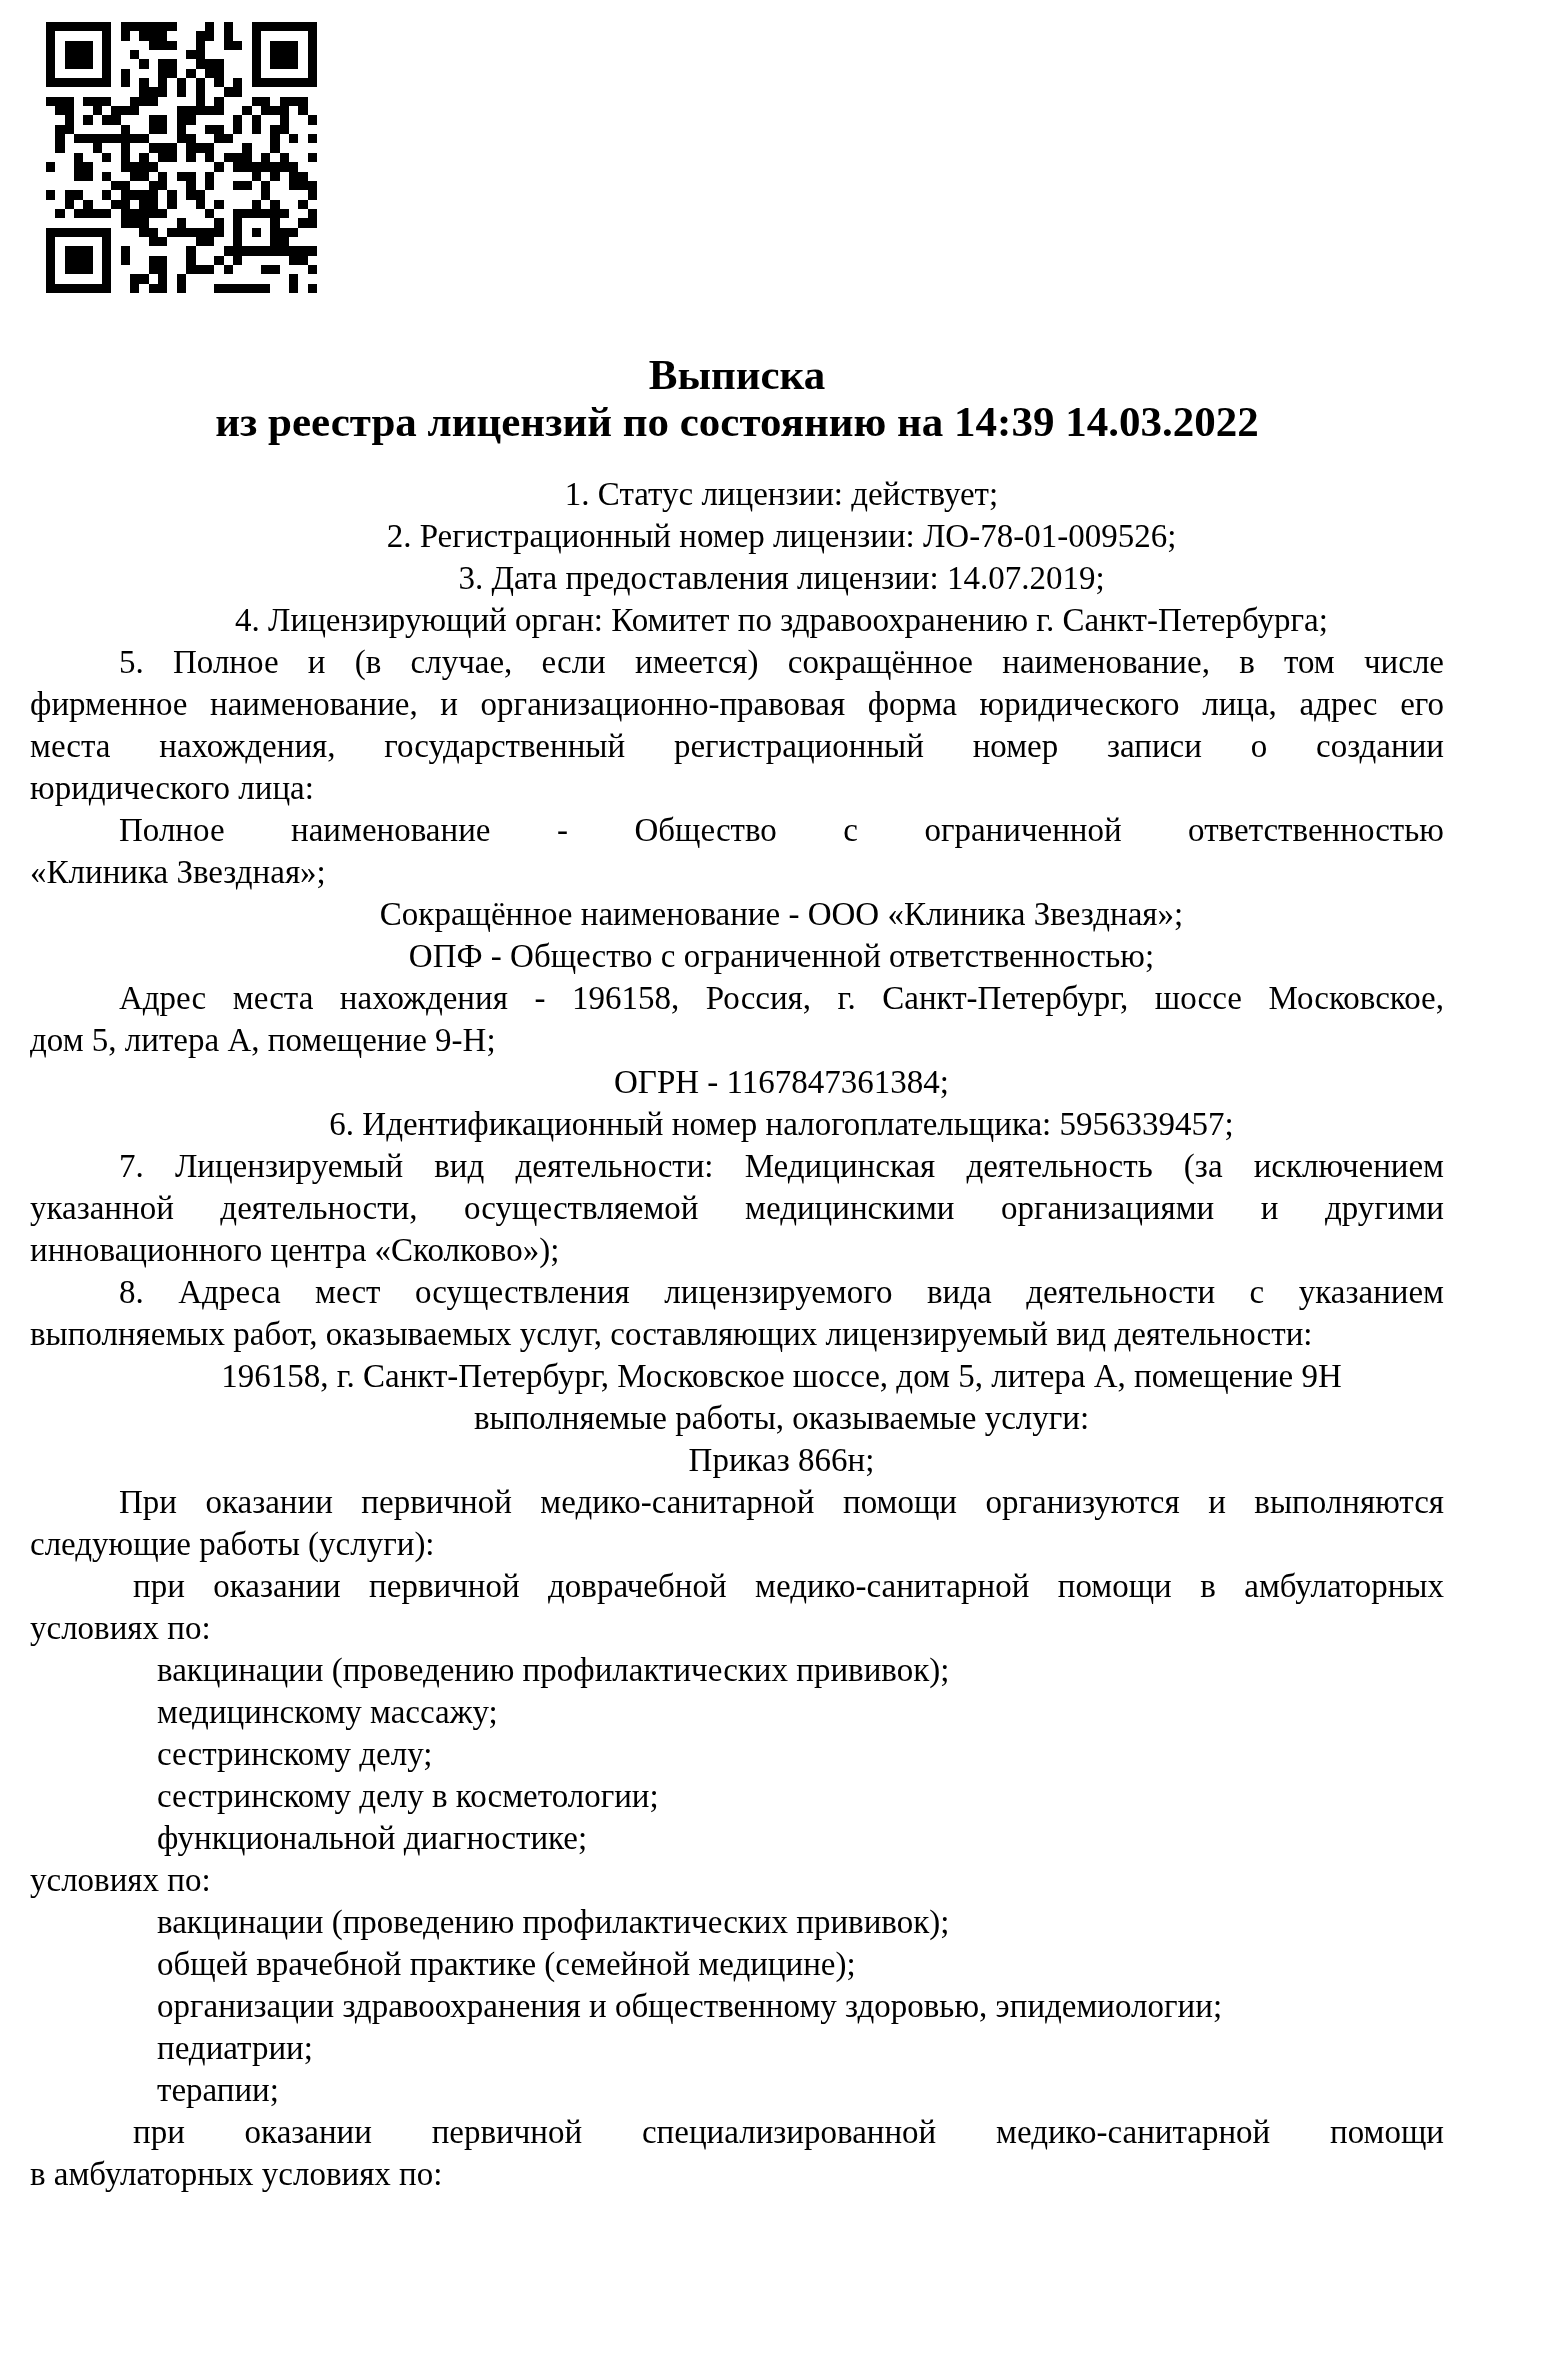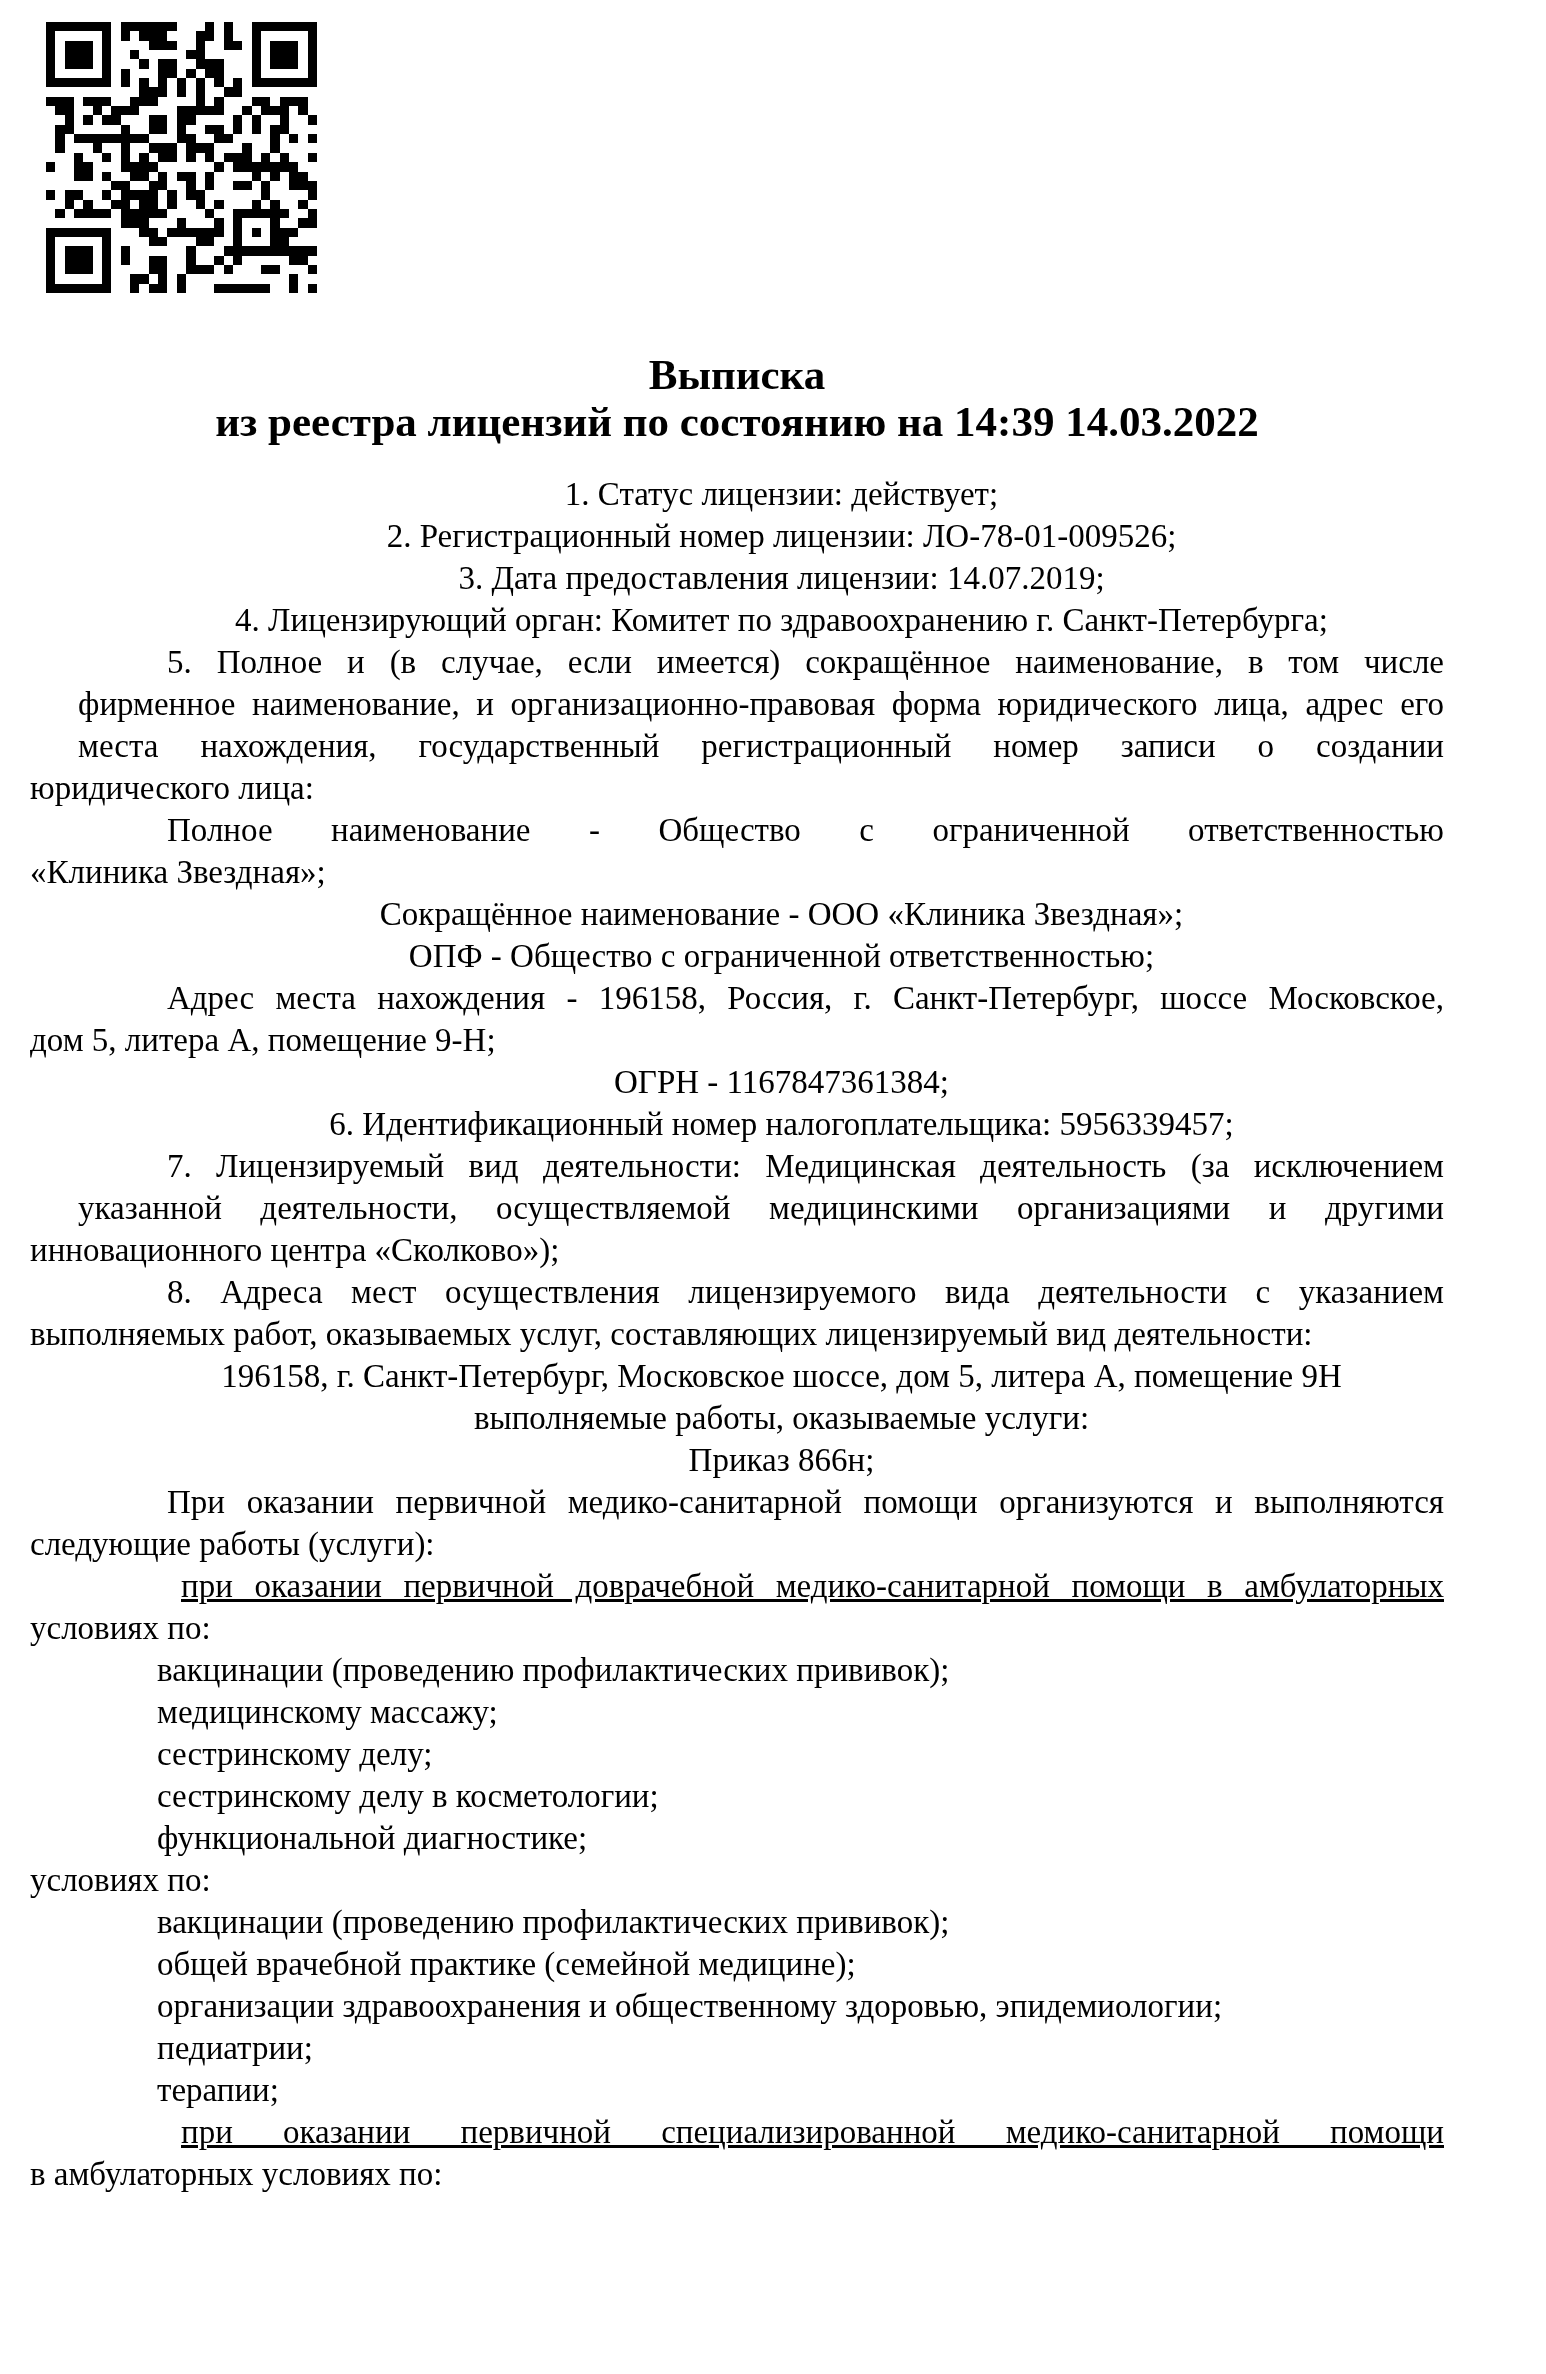--- a/index.html
+++ b/index.html
@@ -23,23 +23,23 @@
     font-size: 43px;
     line-height: 47px;
   }
   .doc-body {
     margin-top: 28px;
     font-size: 33px;
     line-height: 42px;
   }
   .para { margin: 0; }
   .ln { min-height: 42px; }
-  .just { text-align: justify; text-align-last: justify; margin-left: 48px; }
+  .just { text-align: justify; text-align-last: justify; }
   .first-1 { text-indent: 89px; text-align: center; }
-  .first-2 { text-indent: 103px; text-decoration: underline; }
+  .first-2 { text-indent: 103px; }
   .first-3 { text-indent: 127px; }
 </style>
 </head>
 <body style="background: rgb(255, 255, 255); color: rgb(0, 0, 0);">
 
 <div class="page">
 
   <svg class="qr" id="qr-svg" viewBox="0 0 29 29" width="271" height="271" shape-rendering="crispEdges" xmlns="http://www.w3.org/2000/svg">
       <rect x="0" y="0" width="1" height="1" fill="#000"></rect>
       <rect x="1" y="0" width="1" height="1" fill="#000"></rect>

